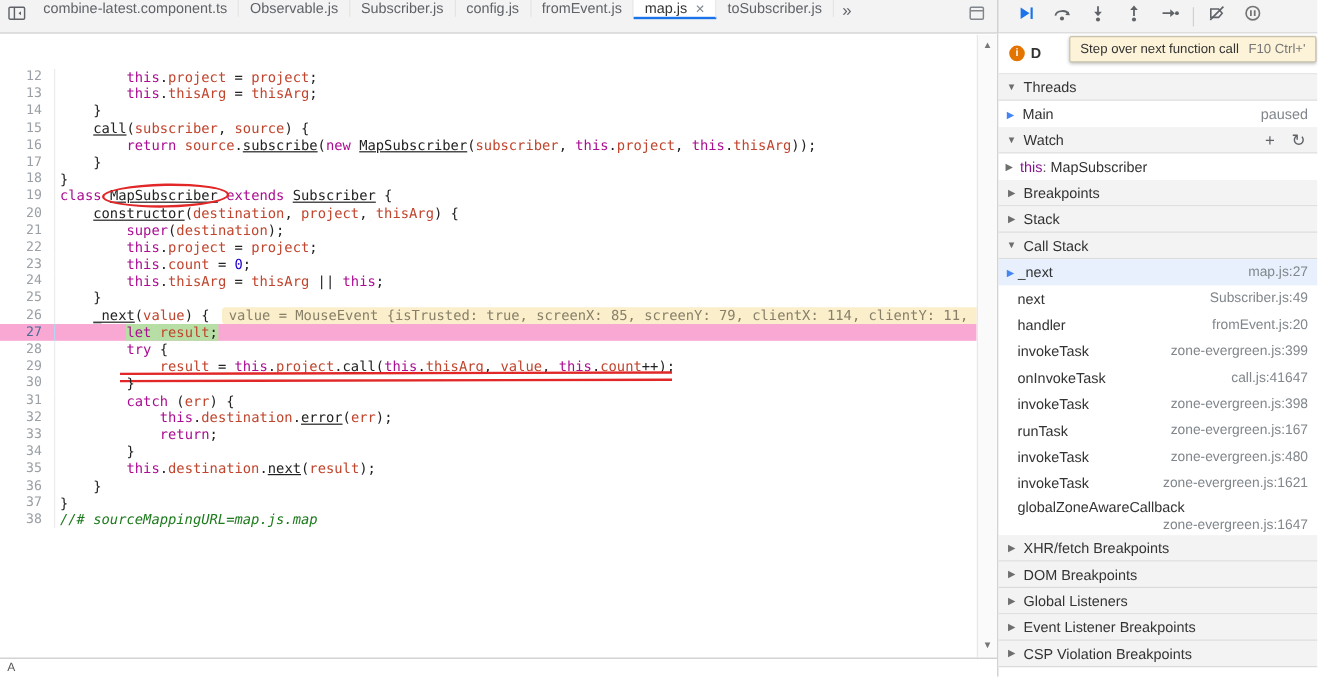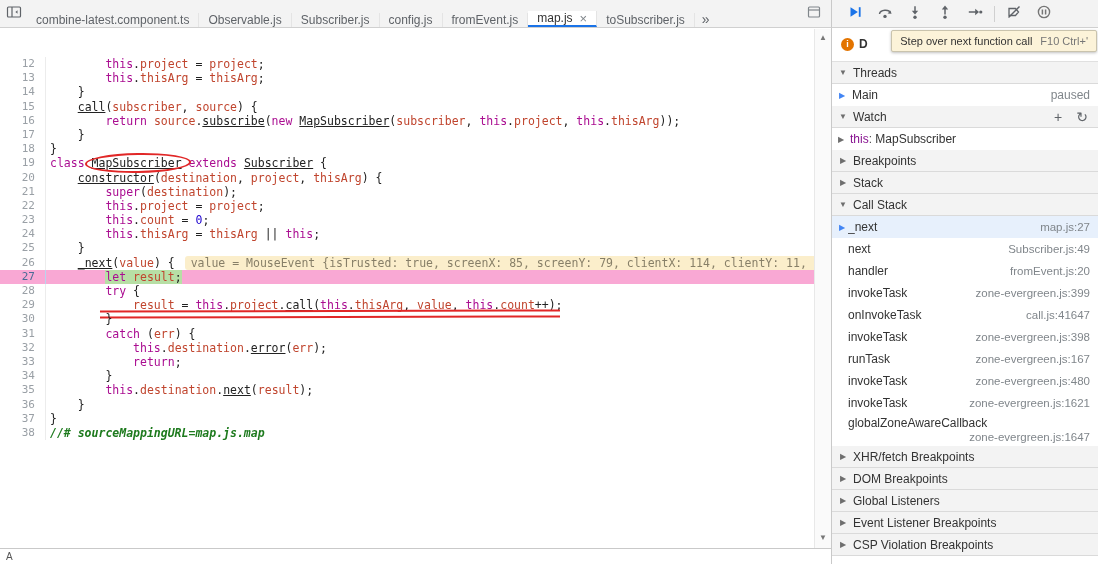--- a/index.html
+++ b/index.html
@@ -3,21 +3,21 @@
 <meta charset="utf-8">
 <style>
   html,body{margin:0;padding:0;width:1098px;height:564px;overflow:hidden;background:#fff;
     font-family:"Liberation Sans", sans-serif;-webkit-font-smoothing:antialiased;}
   .app{position:relative;width:1098px;height:564px;background:#fff;}
 
   
   .tabbar{position:absolute;left:0;top:0;width:831px;height:28px;background:#f3f3f3;
     border-bottom:1px solid #d0d0d0;display:flex;align-items:stretch;box-sizing:border-box;}
   .nav-toggle{width:27px;display:flex;align-items:center;justify-content:center;}
-  .tabs-host{display:flex;align-items:flex-end;margin-top:26px;}
+  .tabs-host{display:flex;align-items:flex-start;}
   .tab{display:flex;align-items:center;padding:0 9px;font-size:12px;color:#5f6368;
     border-right:1px solid #e4e4e4;white-space:nowrap;box-sizing:border-box;}
   .tab.active{background:#fff;color:#333;border-bottom:2px solid #1a73e8;}
   .tab .close{margin-left:7px;color:#80868b;font-size:13px;line-height:1;}
   .overflow-btn{display:flex;align-items:center;padding:0 7px;color:#5f6368;font-size:14px;}
   .tab-spacer{flex:1;}
   .tabbar-end{width:34px;display:flex;align-items:center;justify-content:center;}
 
   
   .debug-toolbar{position:absolute;left:831px;top:0;width:267px;height:28px;background:#f3f3f3;
@@ -32,21 +32,21 @@
   .code-row{display:flex;height:14.2px;line-height:14.2px;position:relative;}
   .gutter{flex:0 0 46px;width:46px;text-align:right;padding-right:10px;box-sizing:border-box;
     color:#9aa0a6;border-right:1px solid #ececec;font-size:11px;}
   .code{white-space:pre;padding-left:4px;color:#222;}
   .code-row.exec{background:#f9a8d4;}
   .code-row.exec .gutter{color:#4a6b96;border-right-color:#b9d4ee;}
   .tok-k{color:#aa0d91;}
   .tok-v{color:#c0452e;}
   .tok-f{color:#222;text-decoration:underline;}
   .tok-n{color:#1c00cf;}
-  .tok-c{color:#1d7a1d;font-style:italic;font-weight:bold;}
+  .tok-c{color:#1d7a1d;font-style:italic;}
   .tok-t{color:#222;}
   .tok-hl{background:#b7dfa5;}
   .tok-circled{position:relative;}
   .tok-circled::after{content:"";position:absolute;left:-7px;right:-9px;top:-3px;bottom:-3px;
     border:2px solid #e12727;border-radius:50%;transform:rotate(-1deg);pointer-events:none;}
   .code-row.ul-row::after{content:"";position:absolute;left:100px;width:460px;top:12px;height:4px;
     border-top:2px solid #e12727;border-bottom:2px solid #e12727;transform:rotate(-0.15deg);pointer-events:none;}
   .inline-eval{display:inline-block;margin-left:10px;padding:0 6px;background:#fbeecb;border-radius:3px;
     color:#877f68;}
 

